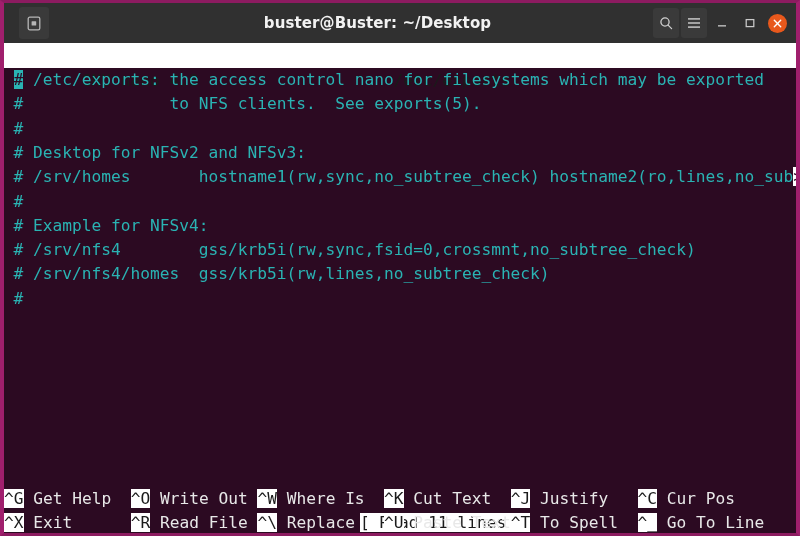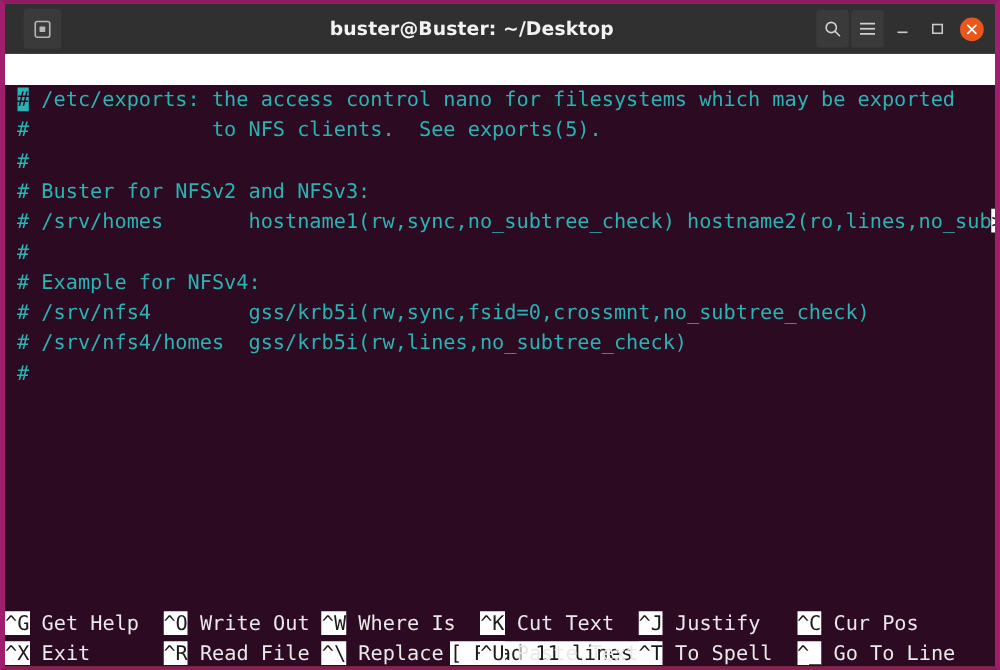--- a/index.html
+++ b/index.html
@@ -14,21 +14,21 @@
     overflow: hidden;
     font-family: "DejaVu Sans Mono", monospace;
   }
 
   
   #window {
     position: absolute;
     left: 0; top: 0;
     width: 800px;
     height: 536px;
-    background: #a16207;
+    background: #fca5a5;
     box-sizing: border-box;
     border-left: 4px solid #a01f6d;
     border-right: 4px solid #a01f6d;
     border-top: 3px solid #8c1b60;
     border-bottom: 3px solid #8c1b60;
     overflow: hidden;
   }
 
   
   #titlebar {
@@ -254,21 +254,21 @@
   <div id="terminal">
 
     <div class="row" id="nano-header" style="padding-left: 19.2px;">
       <span class="hdr-title">GNU nano 4.8</span><span class="hdr-spacer">                    </span><span class="hdr-file">/etc/exports</span>
     </div>
 
     <div id="buffer">
         <div class="row textrow" style="top: 25px; padding-left: 9.6px;"><span class="cursor">#</span><span> /etc/exports: the access control nano for filesystems which may be exported</span></div>
         <div class="row textrow" style="top: 49.3px; padding-left: 9.6px;"><span>#               to NFS clients.  See exports(5).</span></div>
         <div class="row textrow" style="top: 73.6px; padding-left: 9.6px;"><span>#</span></div>
-        <div class="row textrow" style="top: 97.9px; padding-left: 9.6px;"><span># Buster for NFSv2 and NFSv3:</span></div>
+        <div class="row textrow" style="top: 97.9px; padding-left: 9.6px;"><span># Desktop for NFSv2 and NFSv3:</span></div>
         <div class="row textrow" style="top: 122.2px; padding-left: 9.6px;"><span># /srv/homes       hostname1(rw,sync,no_subtree_check) hostname2(ro,lines,no_sub</span><span class="contmark">&gt;</span></div>
         <div class="row textrow" style="top: 146.5px; padding-left: 9.6px;"><span>#</span></div>
         <div class="row textrow" style="top: 170.8px; padding-left: 9.6px;"><span># Example for NFSv4:</span></div>
         <div class="row textrow" style="top: 195.1px; padding-left: 9.6px;"><span># /srv/nfs4        gss/krb5i(rw,sync,fsid=0,crossmnt,no_subtree_check)</span></div>
         <div class="row textrow" style="top: 219.4px; padding-left: 9.6px;"><span># /srv/nfs4/homes  gss/krb5i(rw,lines,no_subtree_check)</span></div>
         <div class="row textrow" style="top: 243.7px; padding-left: 9.6px;"><span>#</span></div>
       </div>
 
     <div class="row" id="statusline" style="padding-left: 297.6px; text-align: left;">
       <span class="msg">[ Read 11 lines ]</span>

